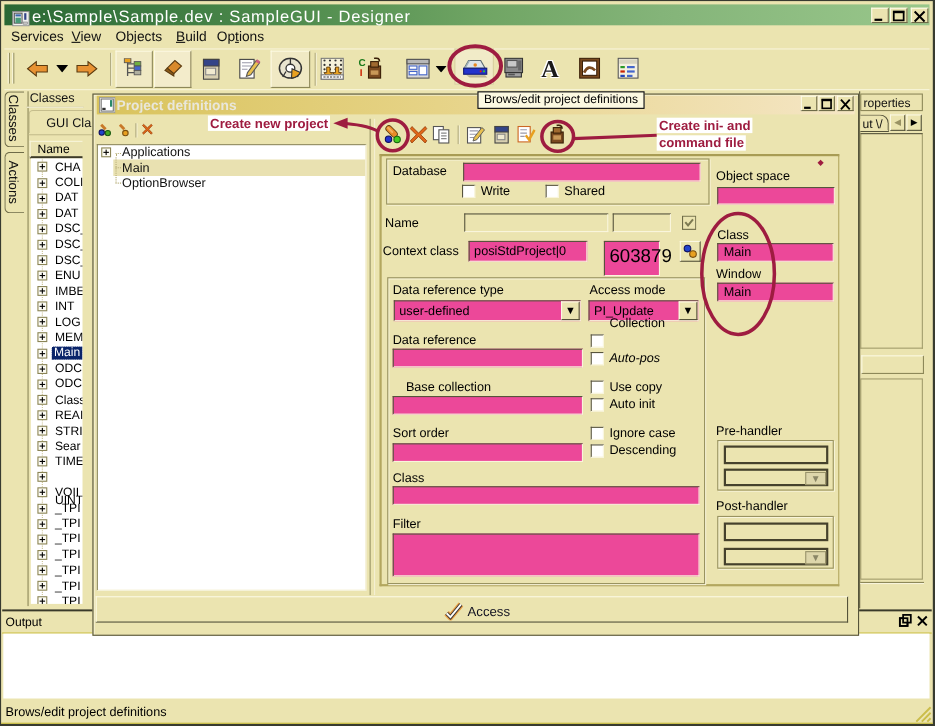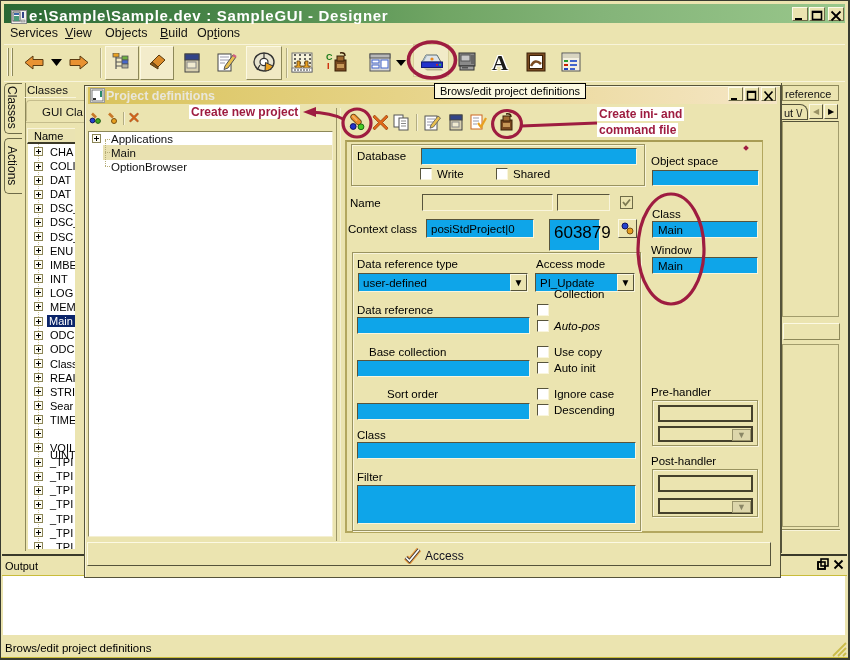--- a/index.html
+++ b/index.html
@@ -2,32 +2,32 @@
 <html><head>
 <meta charset="utf-8">
 <style>
   * { margin:0; padding:0; box-sizing:border-box; }
   html,body { width:850px; height:660px; overflow:hidden; }
   body { font-family:"Liberation Sans", sans-serif; background:#383b30; position:relative; }
   .abs { position:absolute; }
   .win { position:absolute; left:1px; top:1px; width:847px; height:657px; background:#ebe4b0; border-bottom:1px solid #c9bc3a; }
   .titlebar { position:absolute; left:4px; top:4px; width:841px; height:19px;
     background:linear-gradient(90deg,#2a6834 0%,#4d8a4c 30%,#70a564 52%,#84b479 71%,#99c78b 100%); }
-  .titletxt { position:absolute; left:25px; top:3px; color:#fff; font-size:15px; font-weight:bold; letter-spacing:0.7px; }
+  .titletxt { position:absolute; left:25px; top:3px; color:#fff; font-size:15px; font-weight:normal; letter-spacing:0.7px; }
   .wbtn { position:absolute; top:3px; width:16px; height:14px; background:#ebe4b0;
     border-top:1px solid #fdfae8; border-left:1px solid #fdfae8; border-right:1px solid #6e6b48; border-bottom:1px solid #6e6b48;
     text-align:center; }
   .menubar { position:absolute; left:4px; top:23px; width:841px; height:20px; font-size:12.5px; color:#111; }
   .menubar span { position:absolute; top:3px; }
   .toolbar { position:absolute; left:4px; top:44px; width:841px; height:38px;
     border-top:1px solid #f8f4da; }
   .tbtn { position:absolute; top:46px; height:34px; width:34px;
     border:1px solid; border-color:#fcf9e3 #8d8859 #8d8859 #fcf9e3; background:#f0e9c4; }
   .vsep { position:absolute; top:48px; width:2px; height:30px; border-left:1px solid #b3ad82; border-right:1px solid #f6f2d6; }
-  .input { position:absolute; background:#0ea5e9; border:1px solid #57543c; border-bottom-color:#f9f5dc; border-right-color:#f9f5dc; font-family:"Liberation Sans",sans-serif; }
+  .input { position:absolute; background:#ec4899; border:1px solid #57543c; border-bottom-color:#f9f5dc; border-right-color:#f9f5dc; font-family:"Liberation Sans",sans-serif; }
   .dinput { position:absolute; background:#ebe4b0; border:1px solid #57543c; border-bottom-color:#f9f5dc; border-right-color:#f9f5dc; }
   .lbl { position:absolute; font-size:11.5px; color:#000; white-space:nowrap; }
   .cb { position:absolute; width:12px; height:12px; background:#fff; border:1px solid #57543c; border-bottom-color:#f9f5dc; border-right-color:#f9f5dc; }
   .gb { position:absolute; border:1px solid #999360; box-shadow:1px 1px 0 #f8f4da, inset 1px 1px 0 #f8f4da; }
   .tree-row { position:absolute; font-size:11px; color:#000; white-space:nowrap; }
   .plus { position:absolute; width:9px; height:9px; border:1px solid #8b8557; background:#fdfcf3; }
   .plus:before { content:""; position:absolute; left:1px; top:3px; width:5px; height:1px; background:#000; }
   .plus:after { content:""; position:absolute; left:3px; top:1px; width:1px; height:5px; background:#000; }
 </style>
 </head>
@@ -274,21 +274,21 @@
 <div class="plus" style="left:6px;top:370px;"></div>
 <div class="tree-row" style="left:22px;top:369px;">_TPI</div>
 <div class="plus" style="left:6px;top:384px;"></div>
 <div class="tree-row" style="left:22px;top:383px;">_TPI</div>
 <div class="plus" style="left:6px;top:398px;"></div>
 <div class="tree-row" style="left:22px;top:397px;">_TPI</div>
 </div>
 </div>
 <div id="rightpanel">
   <div class="abs" style="left:781px;top:83px;width:65px;height:470px;background:#ebe4b0;border-left:1px solid #55533a;"></div>
-  <div class="abs" style="left:782px;top:85px;width:57px;height:16px;border:1px solid #8d8859;background:#ebe4b0;font-size:11px;padding:2px 0 0 2px;color:#111;">reference</div>
+  <div class="abs" style="left:782px;top:85px;width:57px;height:16px;border:1px solid #8d8859;background:#ebe4b0;font-size:11px;padding:2px 0 0 2px;color:#111;">roperties</div>
   <div class="abs" style="left:782px;top:104px;width:26px;height:16px;border:1px solid #55533a;border-left:none;border-radius:0 8px 0 0;background:#ebe4b0;font-size:11px;padding:2px 0 0 2px;color:#111;">ut \/</div>
   <div class="abs" style="left:809px;top:104px;width:14px;height:15px;background:#ebe4b0;border:1px solid;border-color:#fcf9e3 #55533a #55533a #fcf9e3;font-size:8px;text-align:center;line-height:14px;color:#999264;">◀</div>
   <div class="abs" style="left:824px;top:104px;width:14px;height:15px;background:#ebe4b0;border:1px solid;border-color:#fcf9e3 #55533a #55533a #fcf9e3;font-size:8px;text-align:center;line-height:14px;color:#000;">▶</div>
   <div class="abs" style="left:782px;top:121px;width:57px;height:196px;border:1px solid #a29c6c;border-top-color:#55533a;"></div>
   <div class="abs" style="left:783px;top:323px;width:57px;height:17px;background:#ebe4b0;border:1px solid;border-color:#fcf9e3 #8d8859 #8d8859 #fcf9e3;"></div>
   <div class="abs" style="left:782px;top:344px;width:57px;height:183px;border:1px solid #a29c6c;"></div>
   <div class="abs" style="left:782px;top:529px;width:58px;height:2px;border-top:1px solid #8d8859;border-bottom:1px solid #f8f4da;"></div>
 </div>
 <div id="outputpanel">
   <div class="abs" style="left:2px;top:554px;width:845px;height:2px;background:#3a3a2a;"></div>
@@ -461,21 +461,21 @@
   <div class="cb" style="left:537px;top:320px;"></div>
   <div class="lbl" style="left:554px;top:320px;font-style:italic;">Auto-pos</div>
 
   <div class="lbl" style="left:357px;top:346px;margin-left:12px;">Base collection</div>
   <div class="input" style="left:357px;top:360px;width:173px;height:17px;"></div>
   <div class="cb" style="left:537px;top:346px;"></div>
   <div class="lbl" style="left:554px;top:346px;">Use copy</div>
   <div class="cb" style="left:537px;top:362px;"></div>
   <div class="lbl" style="left:554px;top:362px;">Auto init</div>
 
-  <div class="lbl" style="left:357px;top:388px;margin-left:30px;">Sort order</div>
+  <div class="lbl" style="left:357px;top:388px;">Sort order</div>
   <div class="input" style="left:357px;top:403px;width:173px;height:17px;"></div>
   <div class="cb" style="left:537px;top:388px;"></div>
   <div class="lbl" style="left:554px;top:388px;">Ignore case</div>
   <div class="cb" style="left:537px;top:404px;"></div>
   <div class="lbl" style="left:554px;top:404px;">Descending</div>
 
   <div class="lbl" style="left:357px;top:429px;">Class</div>
   <div class="input" style="left:357px;top:442px;width:279px;height:17px;"></div>
 
   <div class="lbl" style="left:357px;top:471px;">Filter</div>

